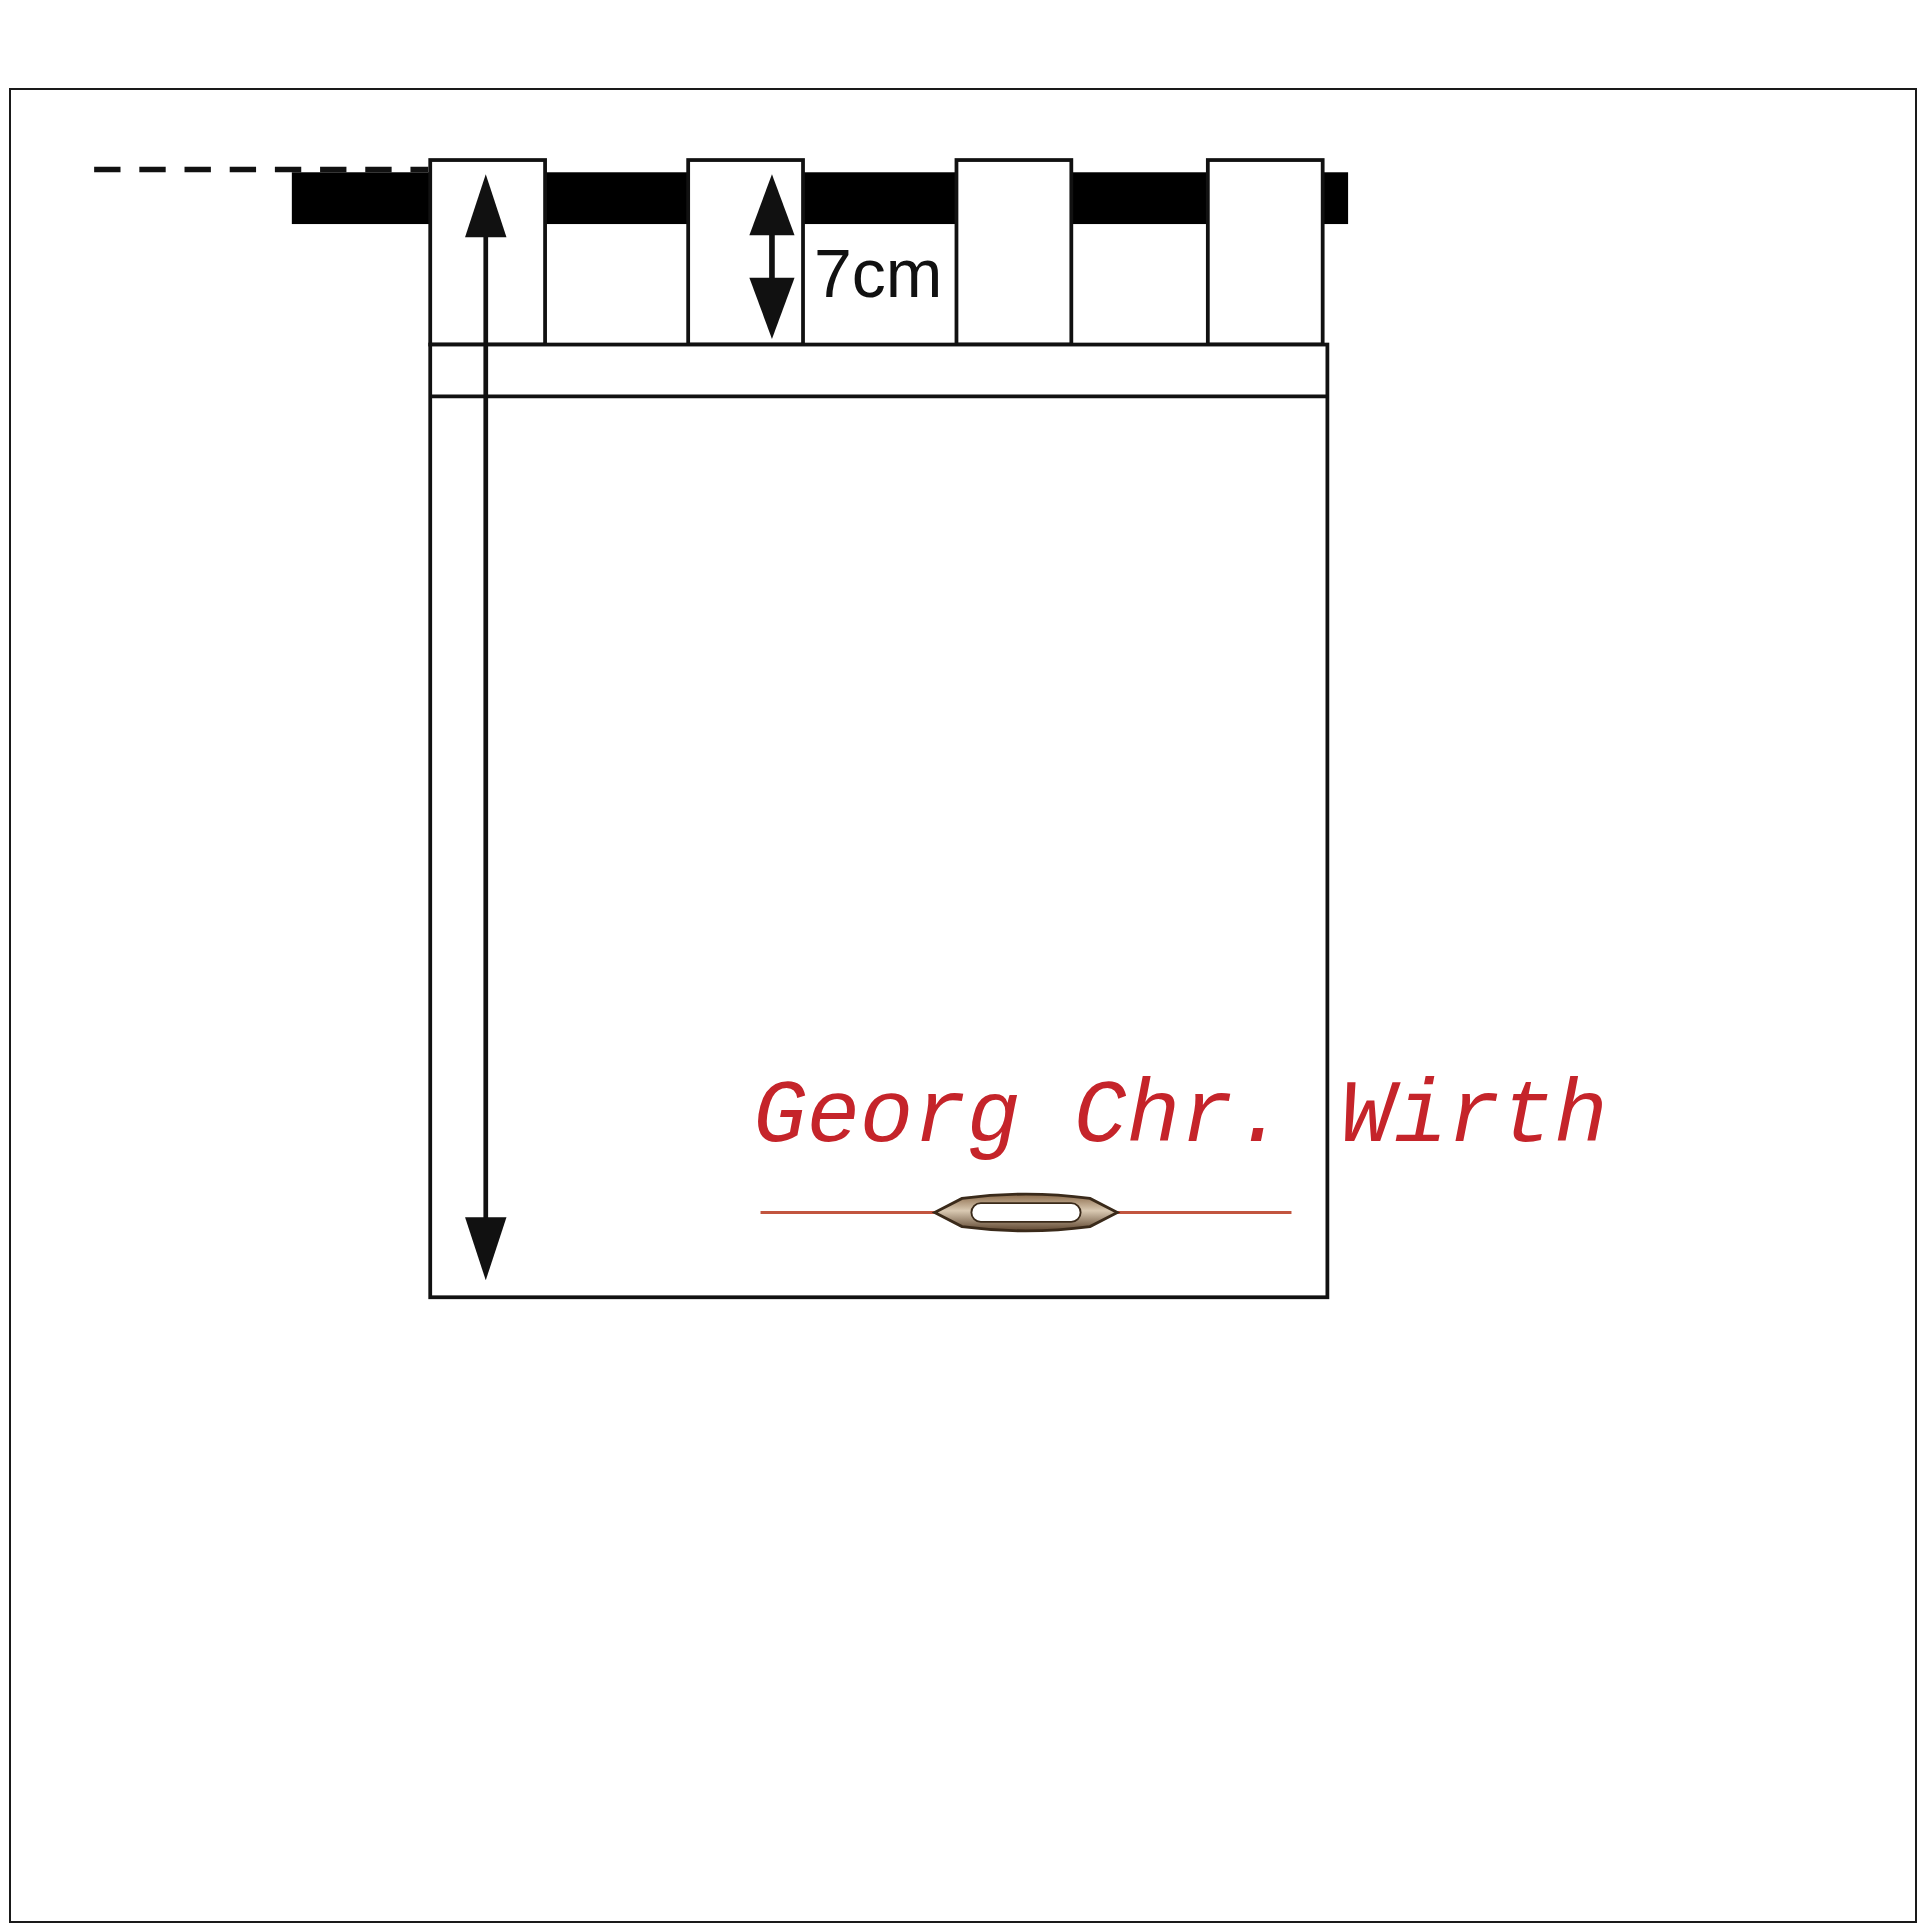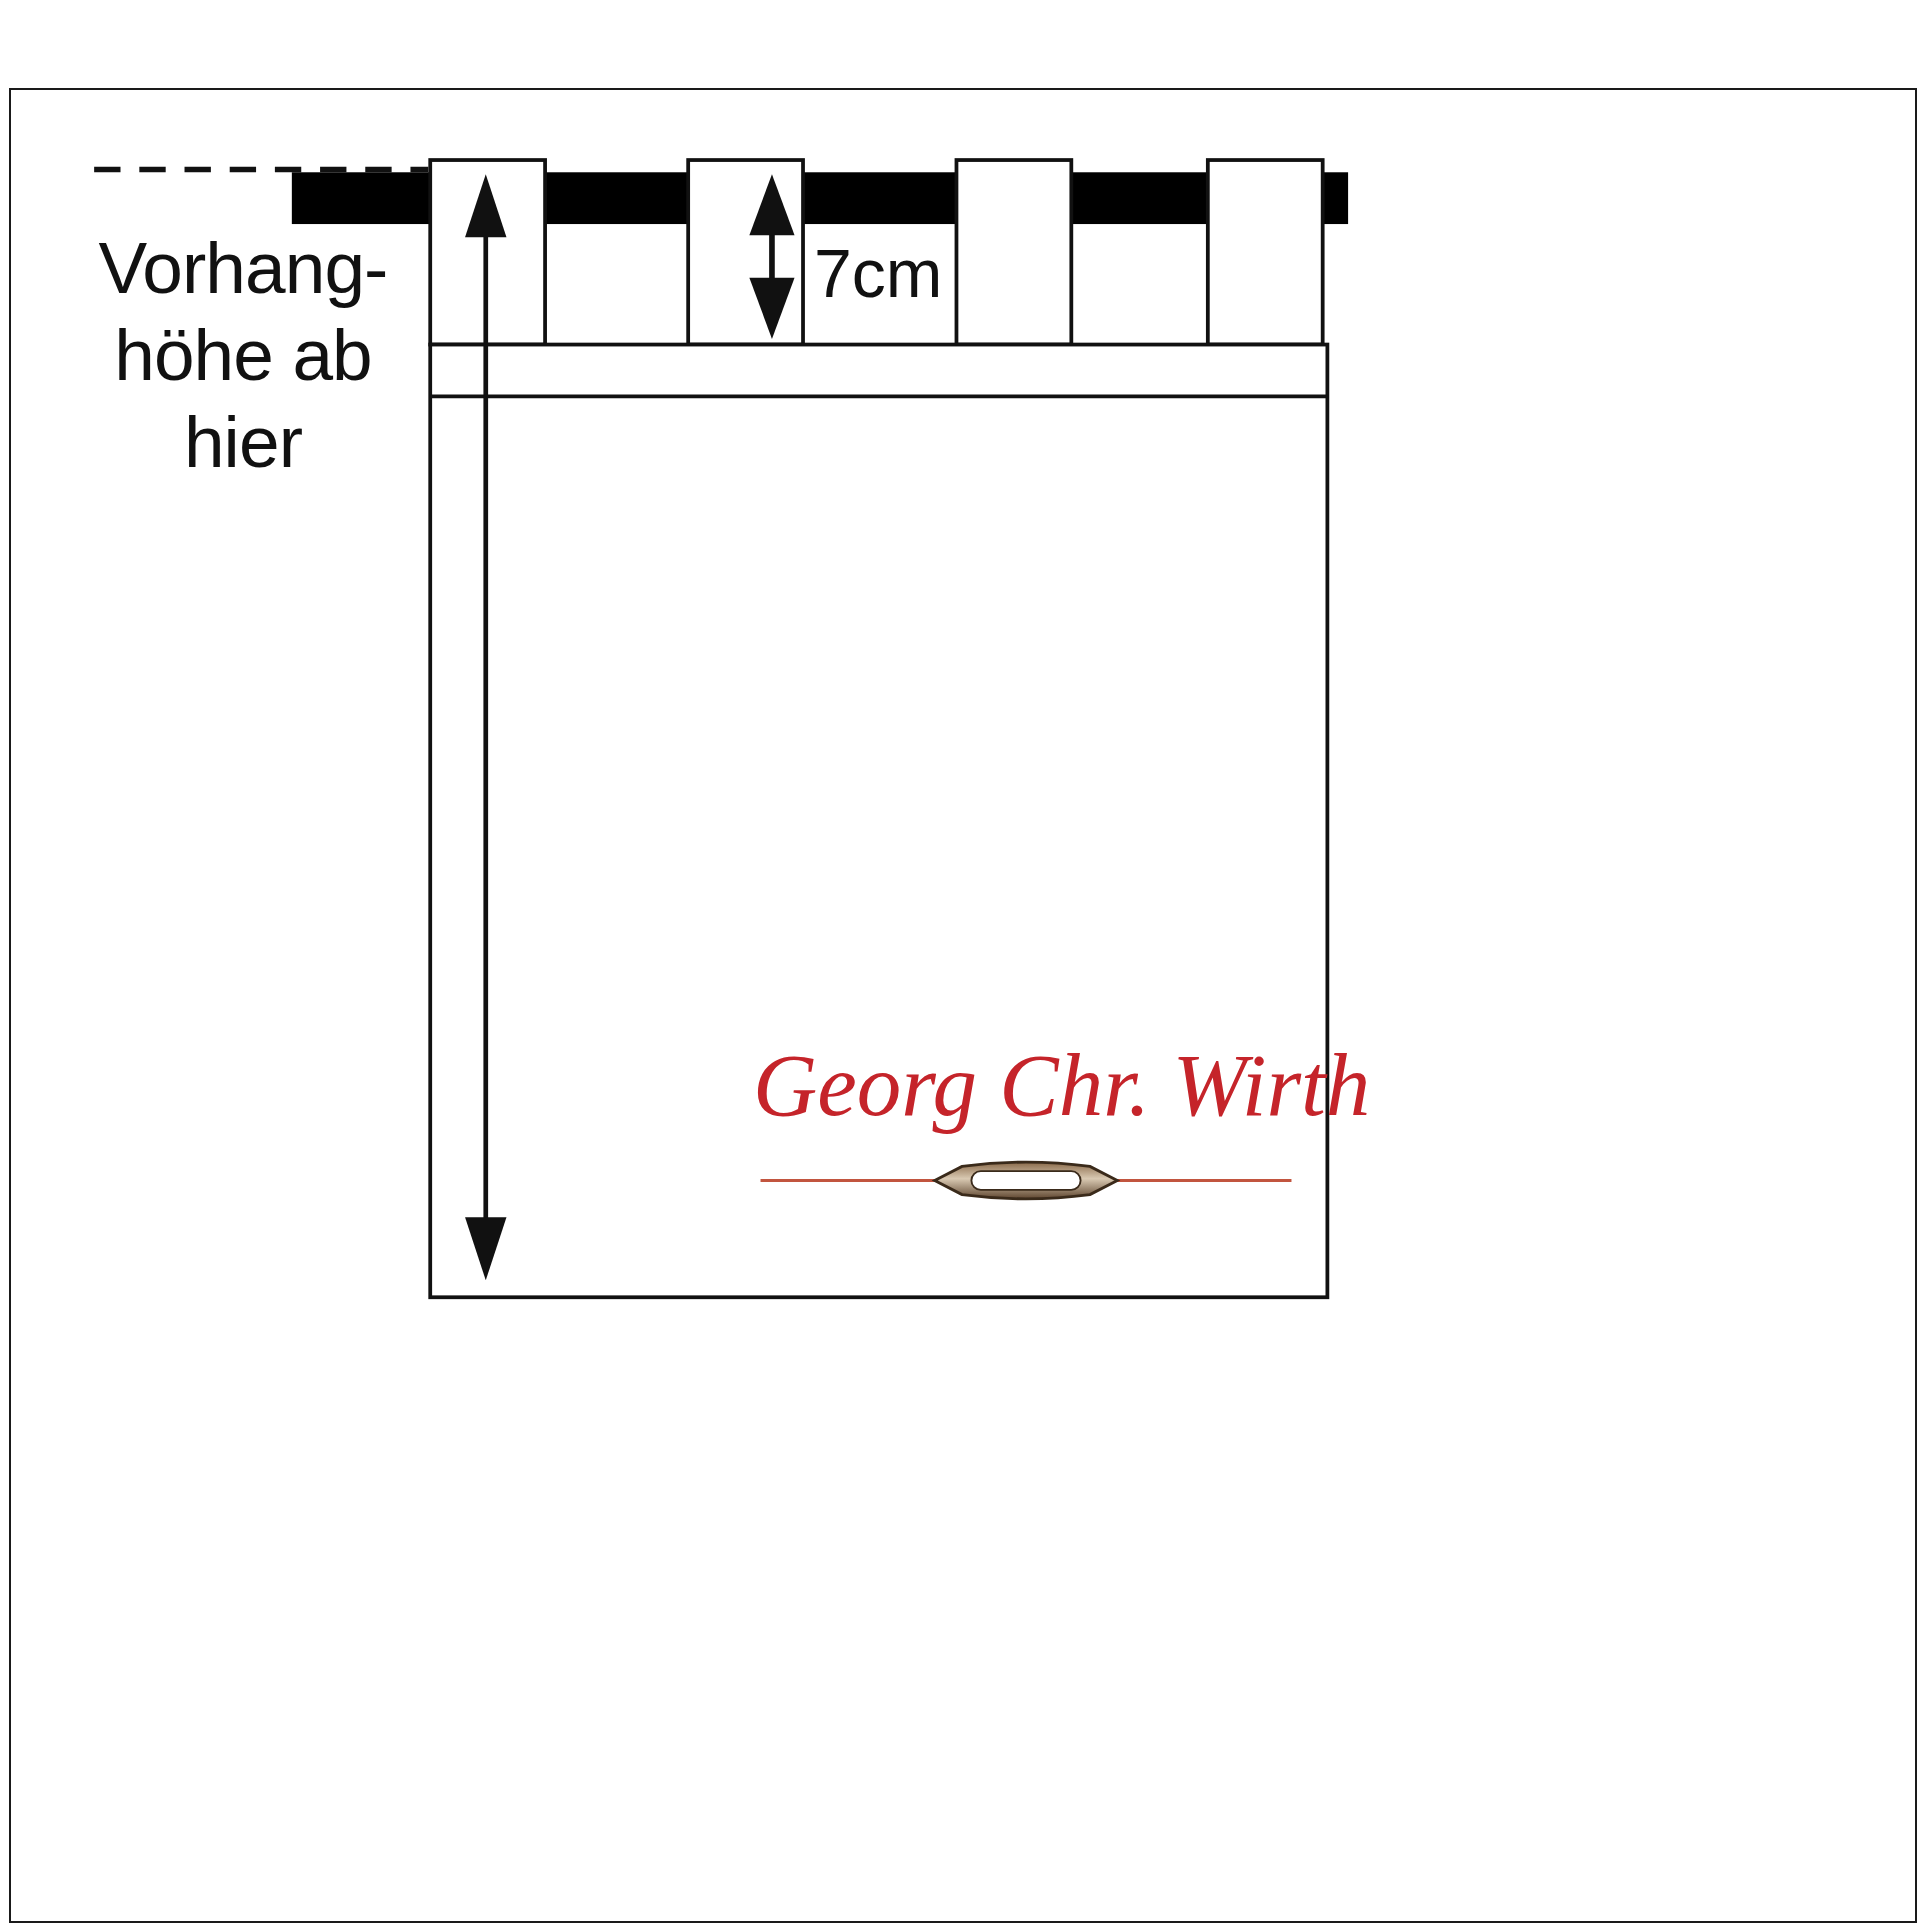--- a/index.html
+++ b/index.html
@@ -48,26 +48,27 @@
     color: #111111;
   }
   .logo-block {
     position: absolute;
     left: 753px;
     top: 1036px;
     width: 546px;
     text-align: center;
   }
   .logo-brand {
-    font-family: Liberation Serif, serif;
+    font-family: Liberation Mono, monospace;
     font-style: italic;
     font-size: 89px;
     line-height: 99px;
     color: #c5242a;
     white-space: nowrap;
+    margin-top: 32px;
   }
   .logo-divider {
     position: relative;
     margin-top: 21px;
     height: 49px;
   }
   .logo-tagline {
     margin-top: 13px;
     font-family: "Liberation Serif", serif;
     font-variant: small-caps;
@@ -113,23 +114,20 @@
       <polygon points="516,1360 494,1293 538,1293" fill="#111111"></polygon>
     </g>
 
     <g>
       <line x1="820" y1="235" x2="820" y2="310" stroke="#111111" stroke-width="6"></line>
       <polygon points="820,185 796,250 844,250" fill="#111111"></polygon>
       <polygon points="820,360 796,295 844,295" fill="#111111"></polygon>
     </g>
   </svg>
 
-  <div class="label-left">Vorhang-
-höhe ab
-hier</div>
 
   <div class="label-7cm">7cm</div>
 
   <div class="logo-block">
     <div class="logo-brand">Georg Chr. Wirth</div>
 
     <div class="logo-divider">
       <svg width="546" height="49" viewBox="0 0 580 52">
         <defs>
           <linearGradient id="needleGrad" x1="0" y1="0" x2="0" y2="1">

